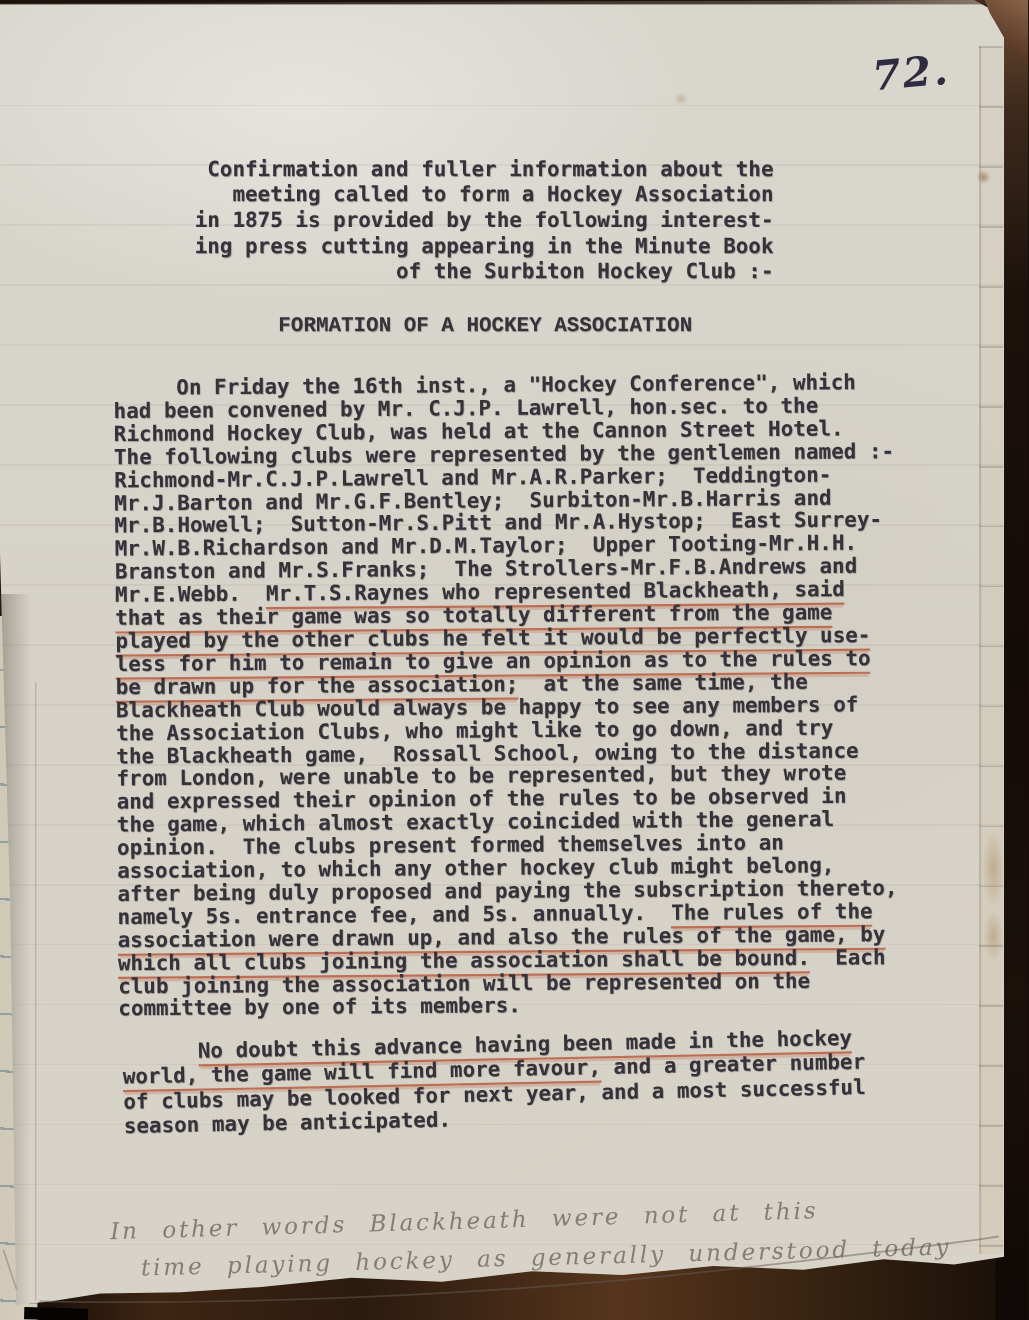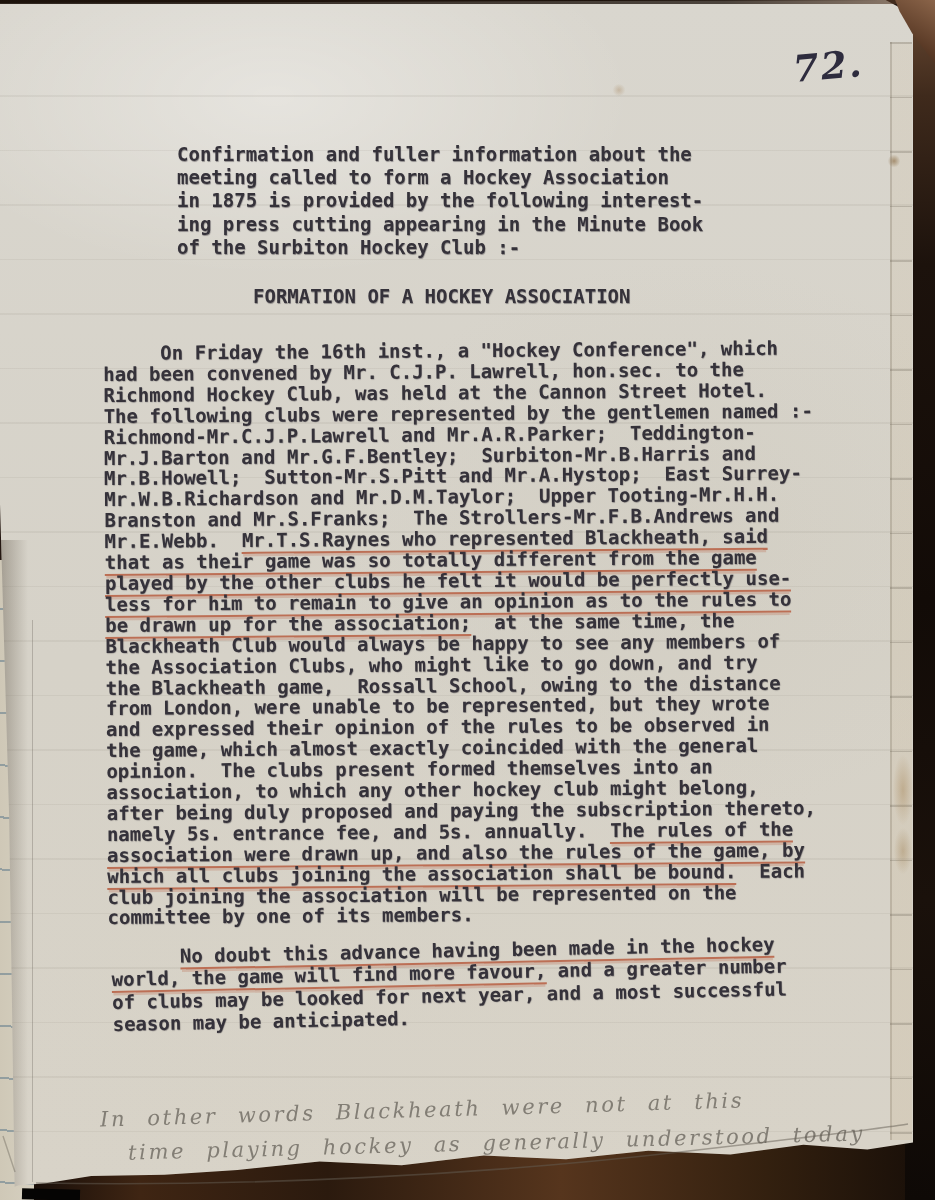--- a/index.html
+++ b/index.html
@@ -61,22 +61,22 @@
     background:radial-gradient(ellipse,rgba(160,125,75,.4),rgba(160,125,75,0) 72%);}
   .stain3{position:absolute;left:894px;top:828px;width:18px;height:46px;border-radius:45%;
     background:radial-gradient(ellipse,rgba(150,115,65,.35),rgba(150,115,65,0) 72%);}
   .stain4{position:absolute;left:612px;top:84px;width:14px;height:12px;border-radius:50%;
     background:radial-gradient(circle,rgba(150,110,60,.3),rgba(150,110,60,0) 70%);}
 
   
   .typed{position:absolute;z-index:4;white-space:pre;color:var(--ink);
     font:700 19px/20.9px "DejaVu Sans Mono",monospace;
     text-shadow:0.5px 0.6px 0.7px rgba(55,50,58,.45);}
-  .intro{left:177px;top:143px;line-height:23.2px;}
-  .heading{left:253px;top:286px;}
+  .intro{left:177px;top:143px;line-height:23.2px;text-align:right;}
+  .heading{left:253px;top:286px;font-family:Liberation Mono, monospace;}
   .bodytext{left:103px;top:343px;transform:rotate(-0.45deg);transform-origin:0 0;}
   .closing{left:111px;top:946px;line-height:22.3px;transform:rotate(-1.15deg);transform-origin:0 0;}
   .u{border-bottom:2px solid var(--underline);box-shadow:0 4px 0 -1.5px rgba(188,111,85,.3);
      padding-bottom:1px;}
 
   
   .pageno{position:absolute;left:793px;top:44px;z-index:4;
     font-family:"DejaVu Serif",serif;font-style:italic;font-weight:700;font-size:37px;
     color:#2e2c3e;transform:rotate(-5deg);letter-spacing:2px;}
   .note{position:absolute;z-index:5;white-space:pre;

